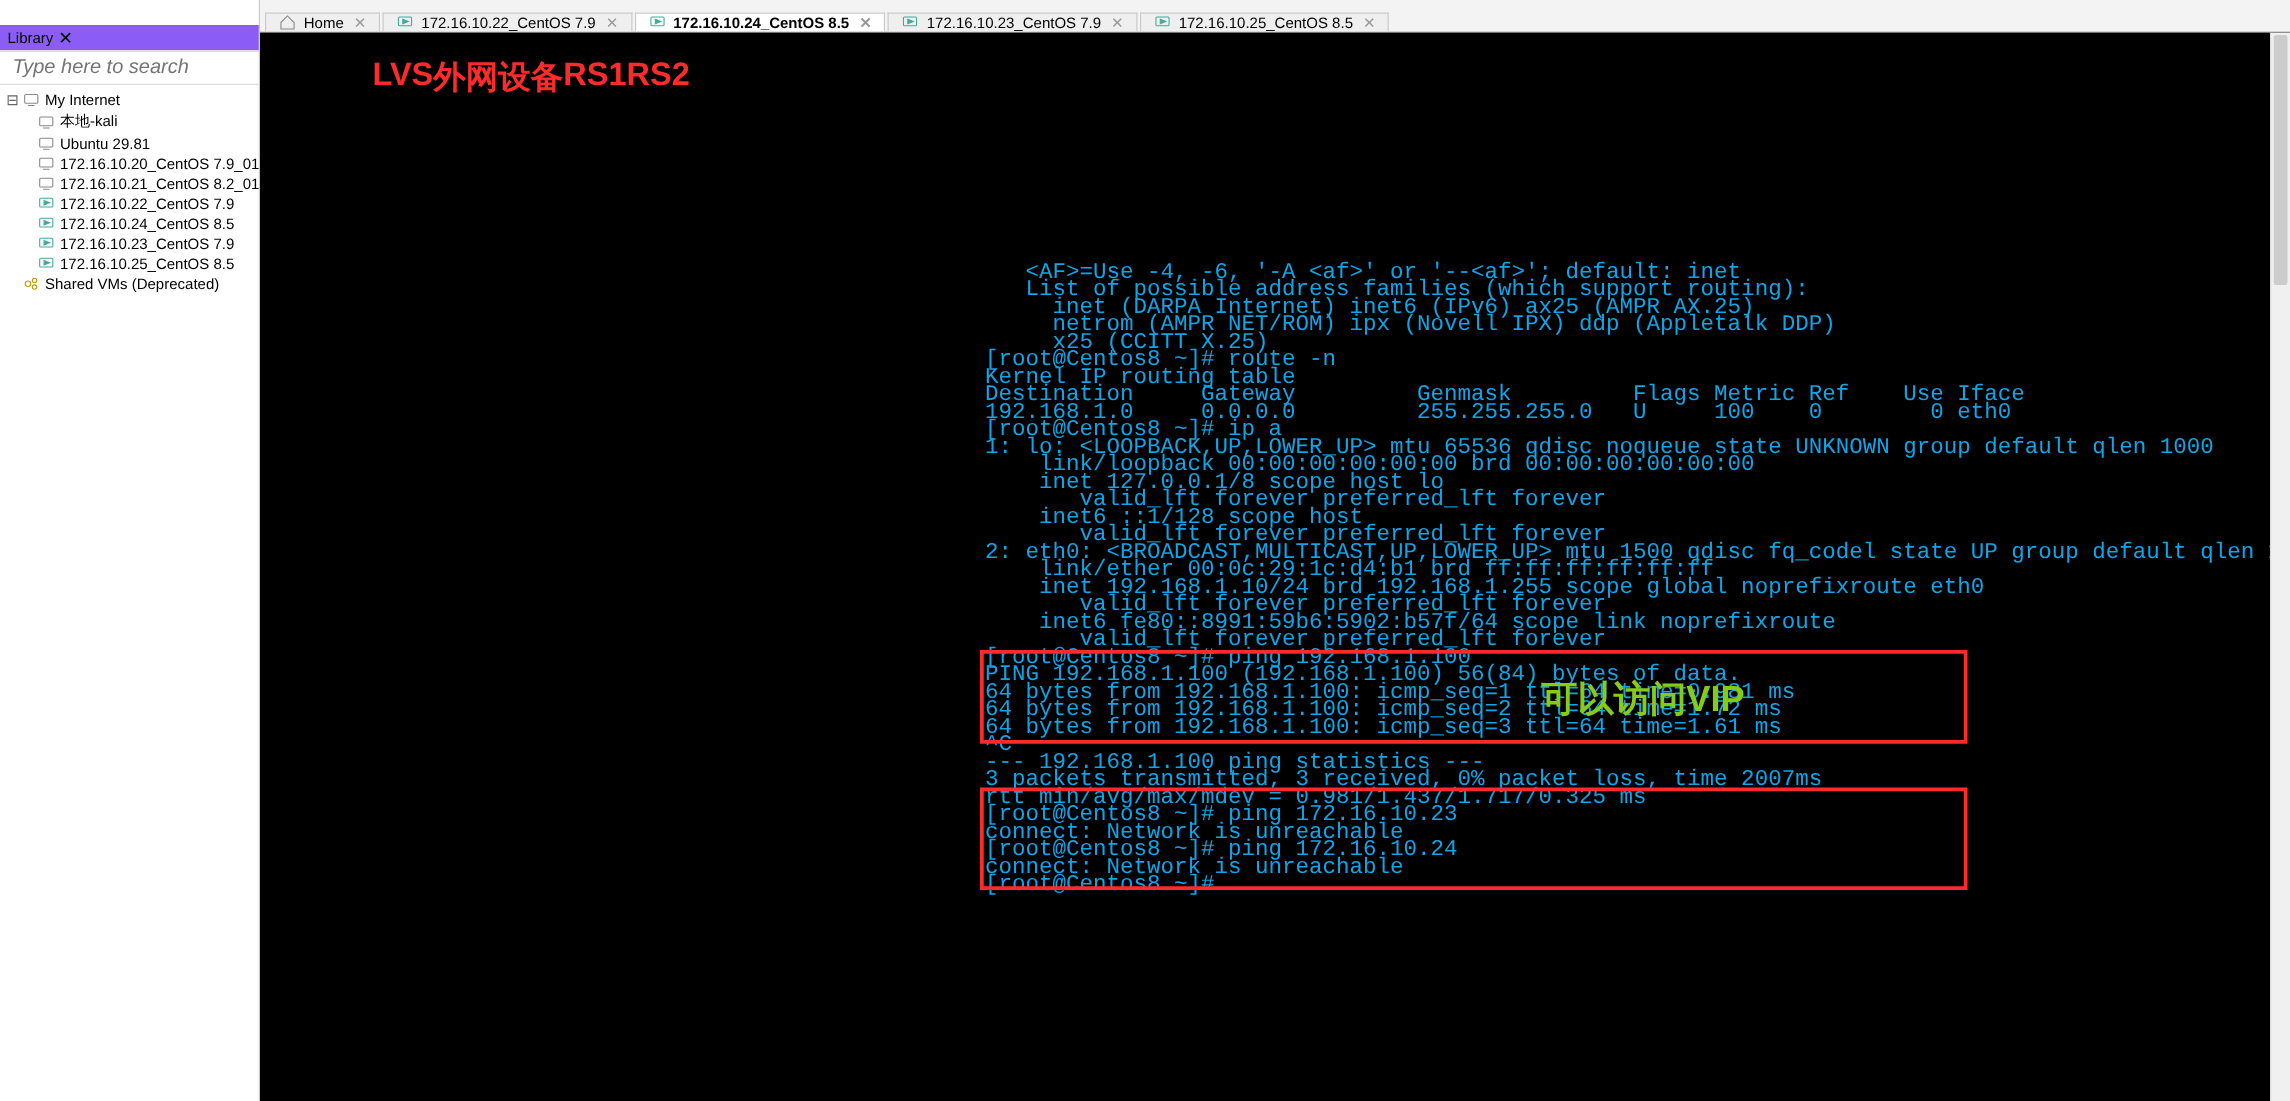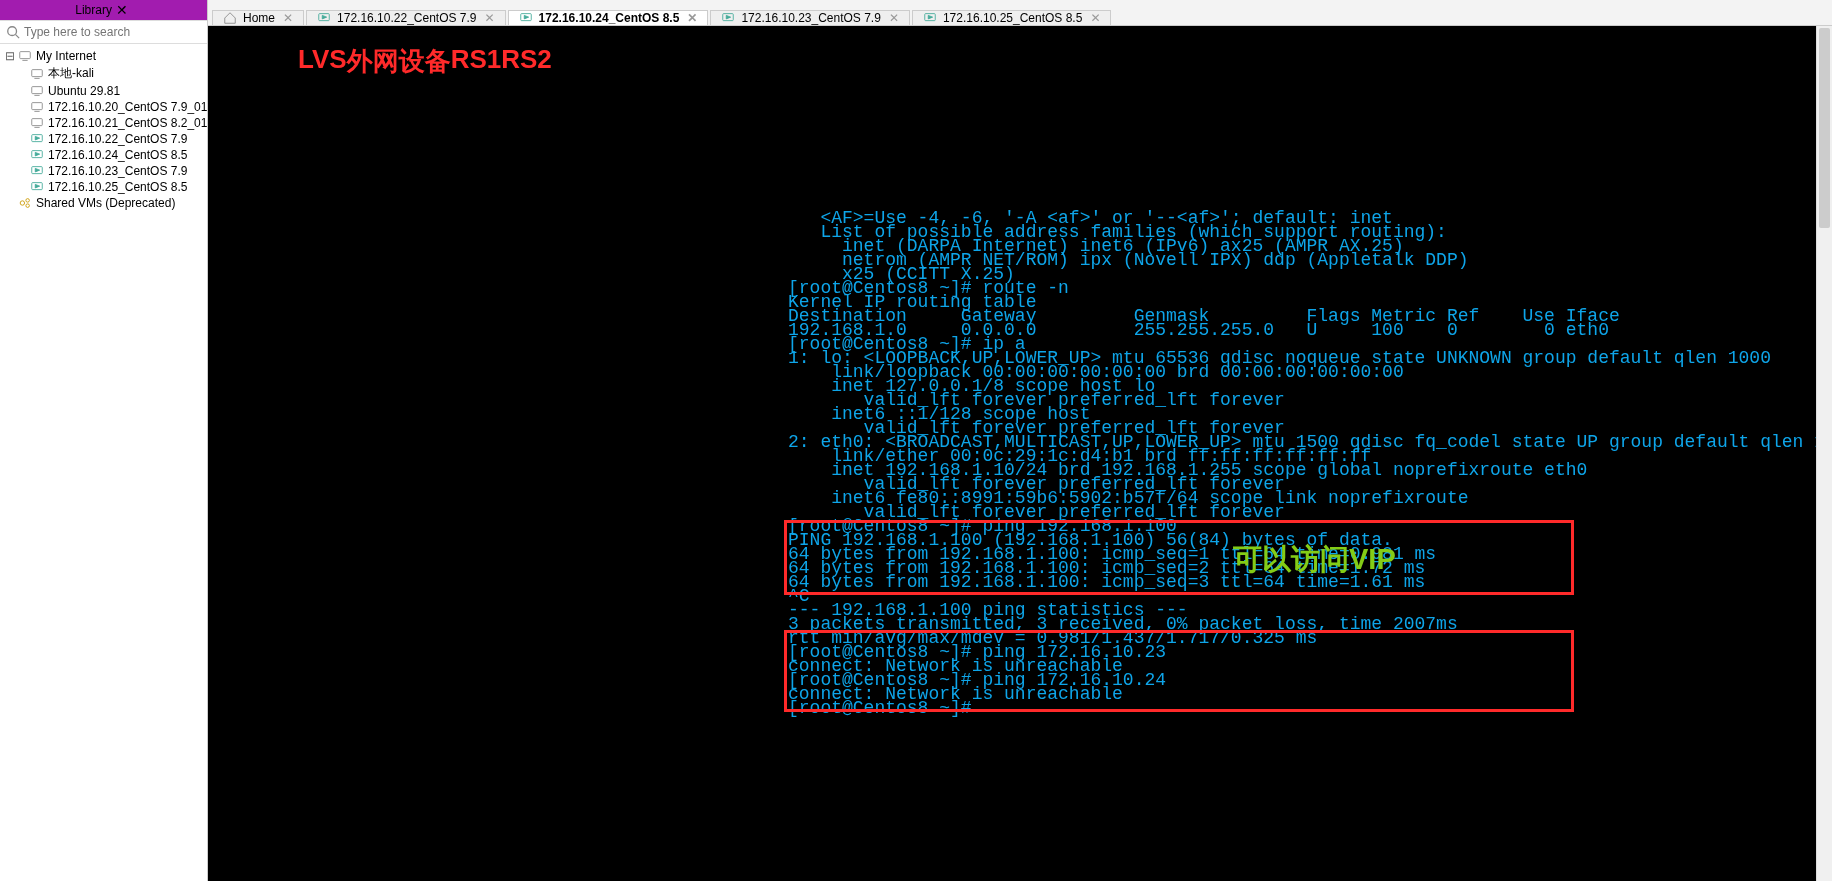--- a/index.html
+++ b/index.html
@@ -1,24 +1,24 @@
 <!DOCTYPE html>
 <html><head>
   <meta charset="utf-8">
   <style>
     * { margin: 0; padding: 0; box-sizing: border-box; }
     body { font-family: "Segoe UI", Tahoma, sans-serif; font-size: 12px; background: #fff; overflow: hidden; }
     .app { display: flex; height: 881px; width: 1832px; }
     .sidebar { width: 208px; background: #fff; border-right: 1px solid #ccc; display: flex; flex-direction: column; }
-    .sidebar-header { display: flex; align-items: center; justify-content: center; padding: 2px 6px; border-bottom: 1px solid #ddd; background: #a21caf; }
+    .sidebar-header { display: flex; align-items: center; justify-content: flex-start; padding: 2px 6px; border-bottom: 1px solid #ddd; background: #8b5cf6; margin-top: 20px; }
     .sidebar-header span.title { font-size: 12px; }
     .sidebar-header .close { cursor: pointer; font-size: 14px; padding: 0 4px; }
     .search-wrap { padding: 4px 6px; border-bottom: 1px solid #ddd; display: flex; align-items: center; }
     .search-icon { width: 14px; height: 14px; margin-right: 4px; }
-    .search-input { flex: 1; border: none; outline: none; font-size: 12px; color: #888; background: transparent; }
+    .search-input { flex: 1; border: none; outline: none; font-size: 16px; font-style: italic; color: #888; background: transparent; }
     .tree { padding: 4px 0; flex: 1; overflow: auto; }
     .tree-row { display: flex; align-items: center; padding: 1px 6px; cursor: pointer; white-space: nowrap; }
     .tree-row .icon { width: 14px; height: 14px; margin-right: 4px; flex-shrink: 0; }
     .indent-0 { padding-left: 4px; }
     .indent-1 { padding-left: 30px; }
     .expander { width: 12px; display: inline-block; text-align: center; margin-right: 2px; color: #666; }
     .monitor-icon { stroke: #888; fill: #fff; }
     .monitor-on { stroke: #4a9; fill: #fff; }
     .main { flex: 1; display: flex; flex-direction: column; background: #fff; }
     .tabbar { display: flex; align-items: flex-end; background: #f3f3f3; border-bottom: 1px solid #ccc; height: 26px; padding-left: 4px; }

